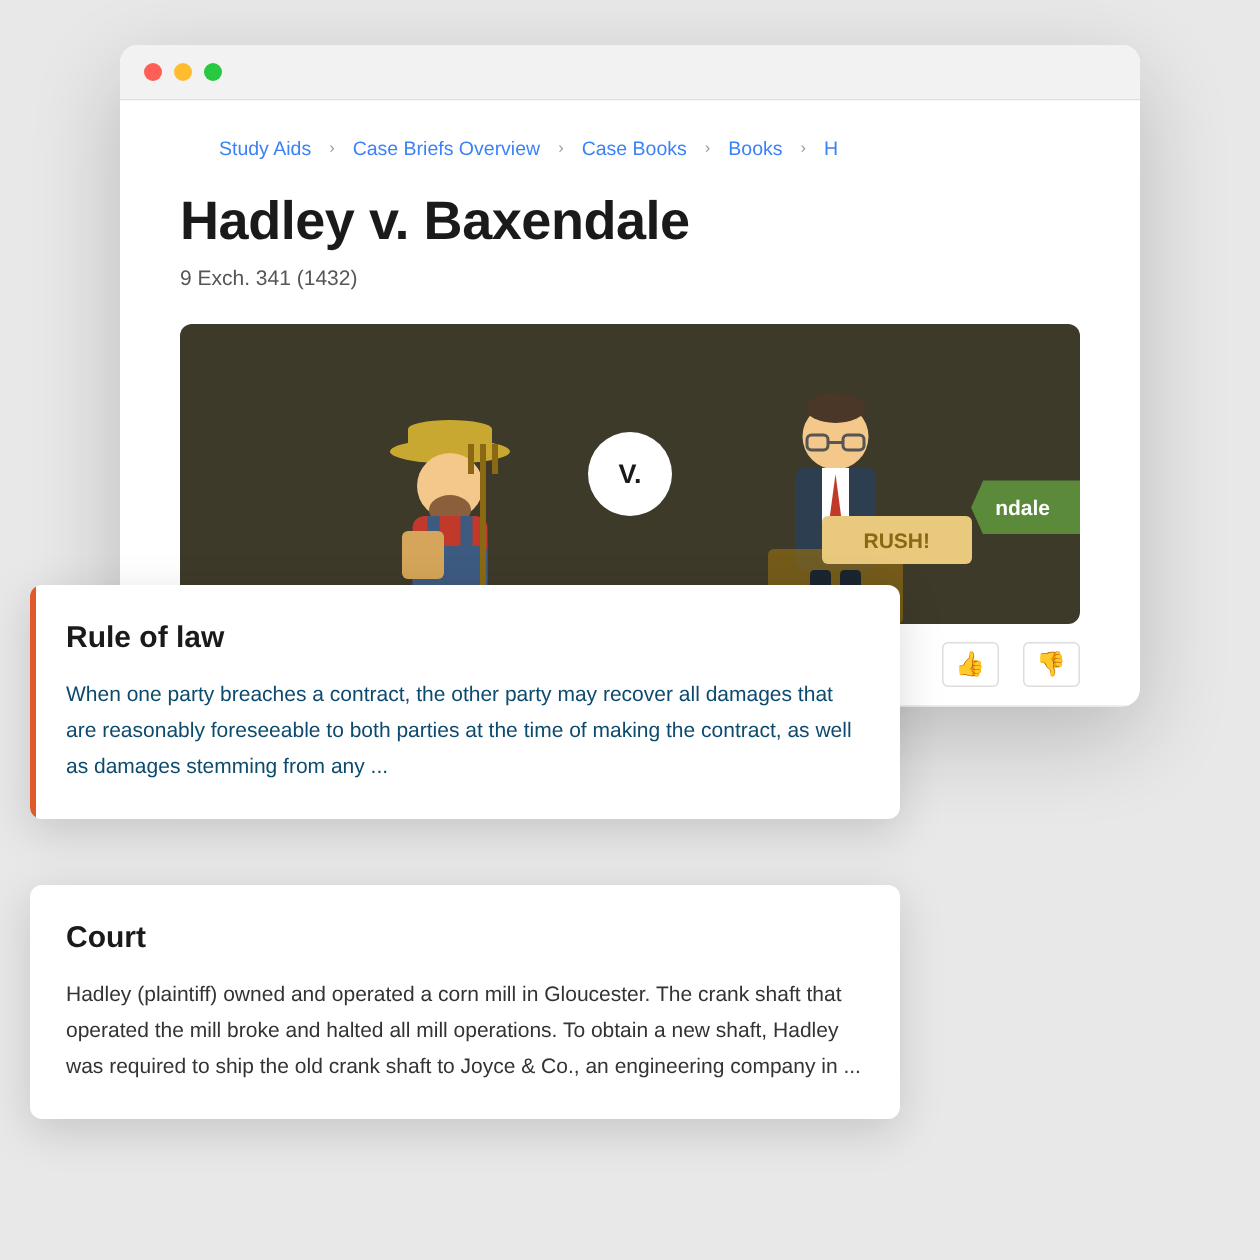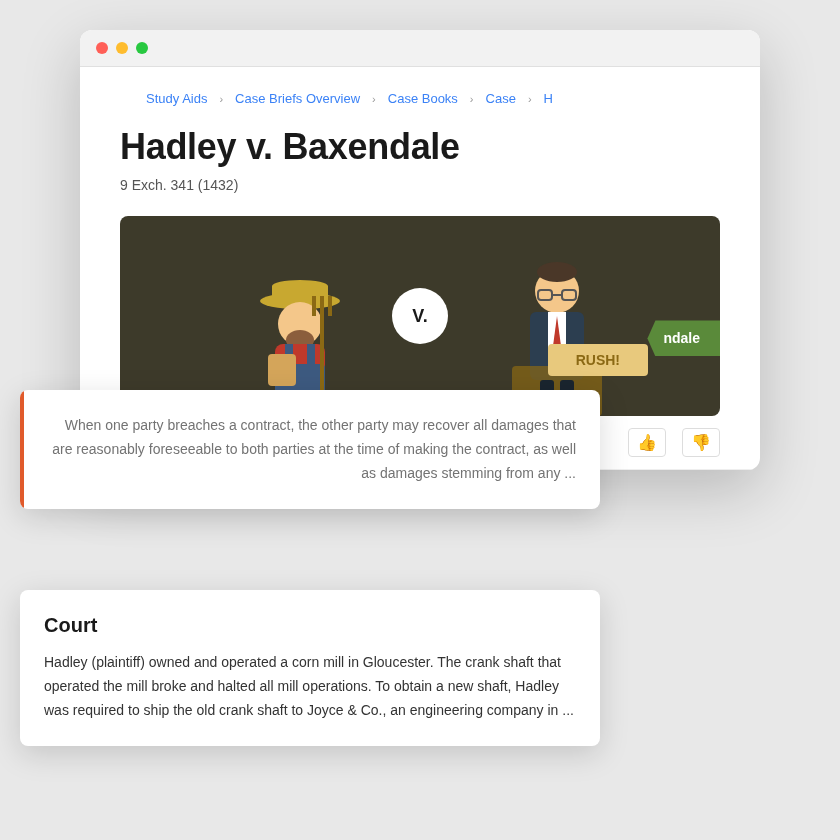--- a/index.html
+++ b/index.html
@@ -212,23 +212,22 @@
 
     .card-heading {
       font-size: 20px;
       font-weight: 700;
       color: #1a1a1a;
       margin-bottom: 14px;
     }
 
     .card-text {
       font-size: 14px;
-      color: #737373;
+      color: #0c4a6e;
       line-height: 1.7;
-      text-align: right;
     }
 
     .card-facts {
       position: absolute;
       top: 590px;
       left: 20px;
       width: 580px;
       background: #fff;
       border-radius: 8px;
       box-shadow: 0 8px 30px rgba(0,0,0,0.15);
@@ -261,21 +260,21 @@
 
   <div class="browser-content">
 
     <nav class="breadcrumb">
       <a class="breadcrumb-item">Study Aids</a>
       <span class="breadcrumb-separator">›</span>
       <a class="breadcrumb-item">Case Briefs Overview</a>
       <span class="breadcrumb-separator">›</span>
       <a class="breadcrumb-item">Case Books</a>
       <span class="breadcrumb-separator">›</span>
-      <a class="breadcrumb-item">Case</a>
+      <a class="breadcrumb-item">Books</a>
       <span class="breadcrumb-separator">›</span>
       <a class="breadcrumb-item">H</a>
     </nav>
 
     <h1 class="case-title">Hadley v. Baxendale</h1>
     <div class="case-court">9 Exch. 341 (1432)</div>
 
     <div class="hero-image">
 
       <svg class="farmer" viewBox="0 0 120 170" xmlns="http://www.w3.org/2000/svg">
@@ -339,20 +338,21 @@
   <div class="thumbs-area">
     <button class="thumb-btn">👍</button>
     <button class="thumb-btn">👎</button>
   </div>
 </div>
 
 <div class="card-rule">
   <div class="card-rule-inner">
     <div class="card-left-border"></div>
     <div class="card-body">
+      <h2 class="card-heading">Rule of law</h2>
       <p class="card-text">When one party breaches a contract, the other party may recover all damages that are reasonably foreseeable to both parties at the time of making the contract, as well as damages stemming from any ...</p>
     </div>
   </div>
 </div>
 
 <div class="card-facts">
   <h2 class="card-facts-heading">Court</h2>
   <p class="card-facts-text">Hadley (plaintiff) owned and operated a corn mill in Gloucester. The crank shaft that operated the mill broke and halted all mill operations. To obtain a new shaft, Hadley was required to ship the old crank shaft to Joyce &amp; Co., an engineering company in ...</p>
 </div>
 

